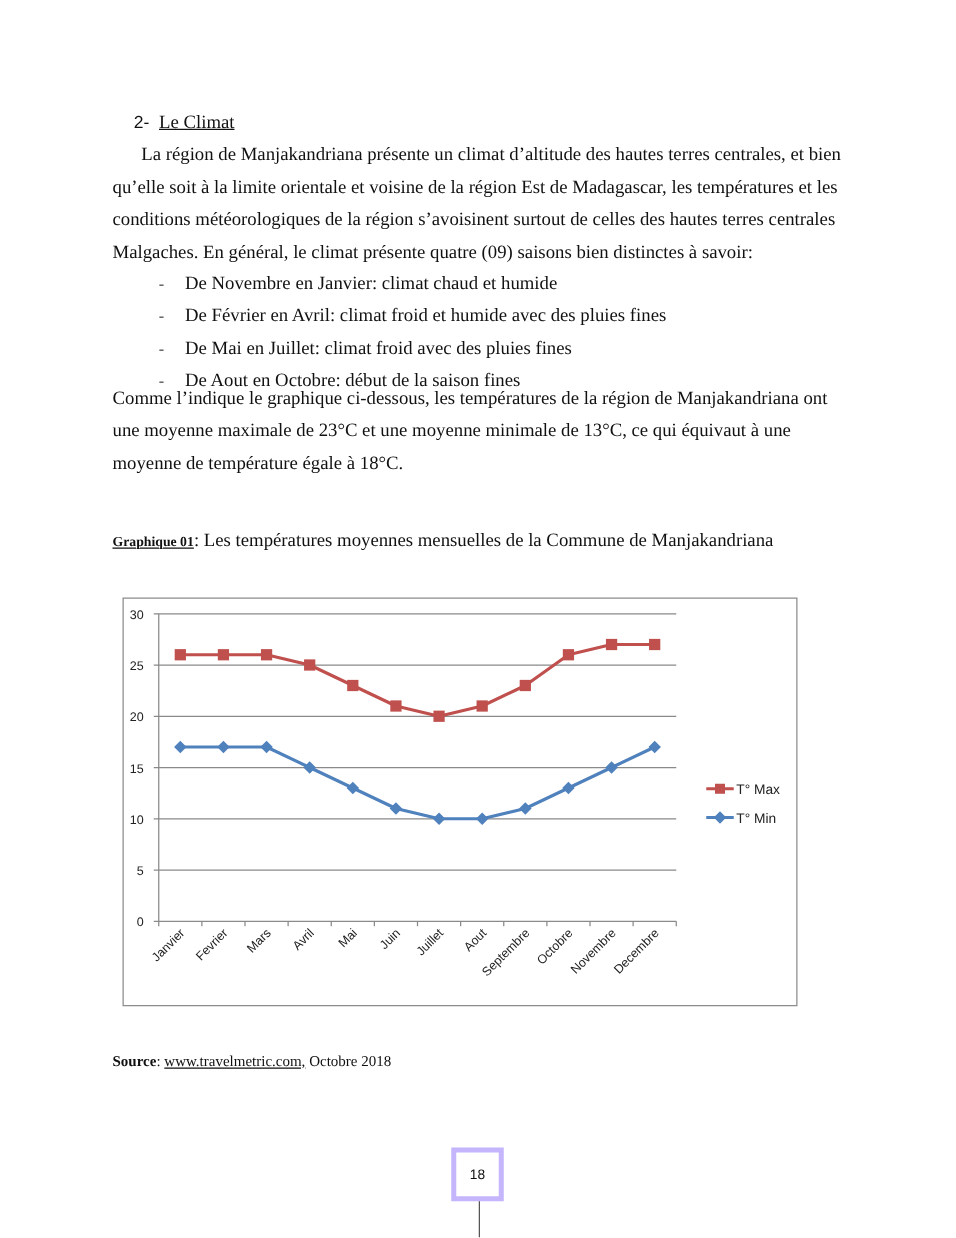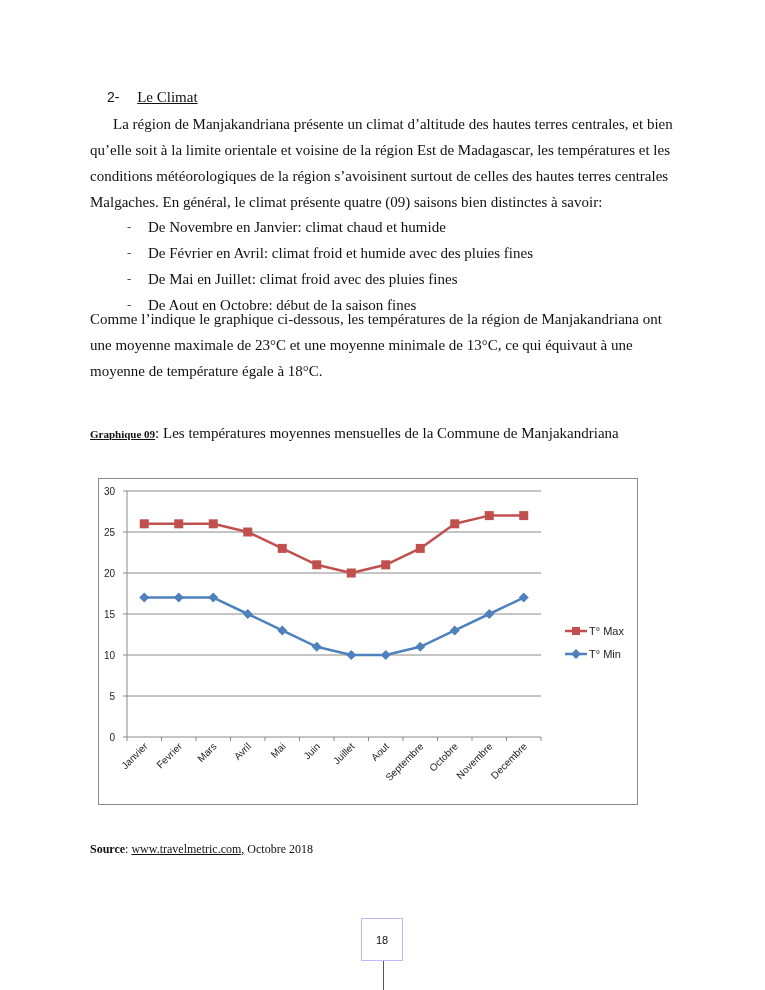--- a/index.html
+++ b/index.html
@@ -12,30 +12,30 @@
   .u { text-decoration: underline; }
   .bullet-dash { position: absolute; left: 127px; font-size: 13px; color: #444; }
   .bullet-text { position: absolute; left: 148px; font-size: 15px; }
   .caption-label { font-size: 11px; font-weight: bold; text-decoration: underline; }
   .caption-text { font-size: 15px; margin-top: 34px; }
   .chart-frame { position: absolute; left: 98px; top: 478px; width: 540px; height: 327px;
                  border: 1px solid #8c8c8c; box-sizing: border-box; background: #fff; }
   svg text { font-family: "Liberation Sans", sans-serif; }
   .source { font-size: 12px; }
   .page-box { position: absolute; left: 361px; top: 918px; width: 42px; height: 43px;
-              border: 1px solid #c4b5fd; box-sizing: border-box; font-family: "Liberation Sans", sans-serif;
+              border: 4px solid #c4b5fd; box-sizing: border-box; font-family: "Liberation Sans", sans-serif;
               font-size: 11px; display: flex; align-items: center; justify-content: center; }
   .page-line { position: absolute; left: 383px; top: 961px; width: 1px; height: 29px; background: #555; }
 </style>
 </head>
 <body>
 
 <div class="abs" style="left:107px; top:89px; font-size:15px;">
   <span class="heading-num">2-</span>
-  <span class="u" style="margin-left:14px;">Le Climat</span>
+  <span class="u" style="margin-left:4px;">Le Climat</span>
 </div>
 
 <div class="abs p" style="left:90px; top:111px; width:585px;">
   <div class="just" style="text-indent:23px;">La région de Manjakandriana présente un climat d’altitude des hautes terres centrales, et bien</div>
   <div class="just">qu’elle soit à la limite orientale et voisine de la région Est de Madagascar, les températures et les</div>
   <div class="just">conditions météorologiques de la région s’avoisinent surtout de celles des hautes terres centrales</div>
   <div>Malgaches. En général, le climat présente quatre (09) saisons bien distinctes à savoir:</div>
 </div>
 
 <div>
@@ -57,21 +57,21 @@
   </div>
 </div>
 
 <div class="abs p" style="left:90px; top:306px; width:585px;">
   <div class="just">Comme l’indique le graphique ci-dessous, les températures de la région de Manjakandriana ont</div>
   <div class="just">une moyenne maximale de 23°C et une moyenne minimale de 13°C, ce qui équivaut à une</div>
   <div>moyenne de température égale à 18°C.</div>
 </div>
 
 <div class="abs" style="left:90px; top:423px; line-height:20px;">
-  <span class="caption-label">Graphique 09</span><span class="caption-text">: Les températures moyennes mensuelles de la Commune de Manjakandriana</span>
+  <span class="caption-label">Graphique 01</span><span class="caption-text">: Les températures moyennes mensuelles de la Commune de Manjakandriana</span>
 </div>
 
 <div class="chart-frame">
   <svg id="chart-svg" width="540" height="327" viewBox="0 0 540 327">
       <line x1="24" y1="258" x2="442" y2="258" stroke="#8a8a8a" stroke-width="1"></line>
       <text x="16" y="262" font-size="10" text-anchor="end" fill="#222">0</text>
       <line x1="24" y1="217" x2="442" y2="217" stroke="#8a8a8a" stroke-width="1"></line>
       <text x="16" y="221" font-size="10" text-anchor="end" fill="#222">5</text>
       <line x1="24" y1="176" x2="442" y2="176" stroke="#8a8a8a" stroke-width="1"></line>
       <text x="16" y="180" font-size="10" text-anchor="end" fill="#222">10</text>

